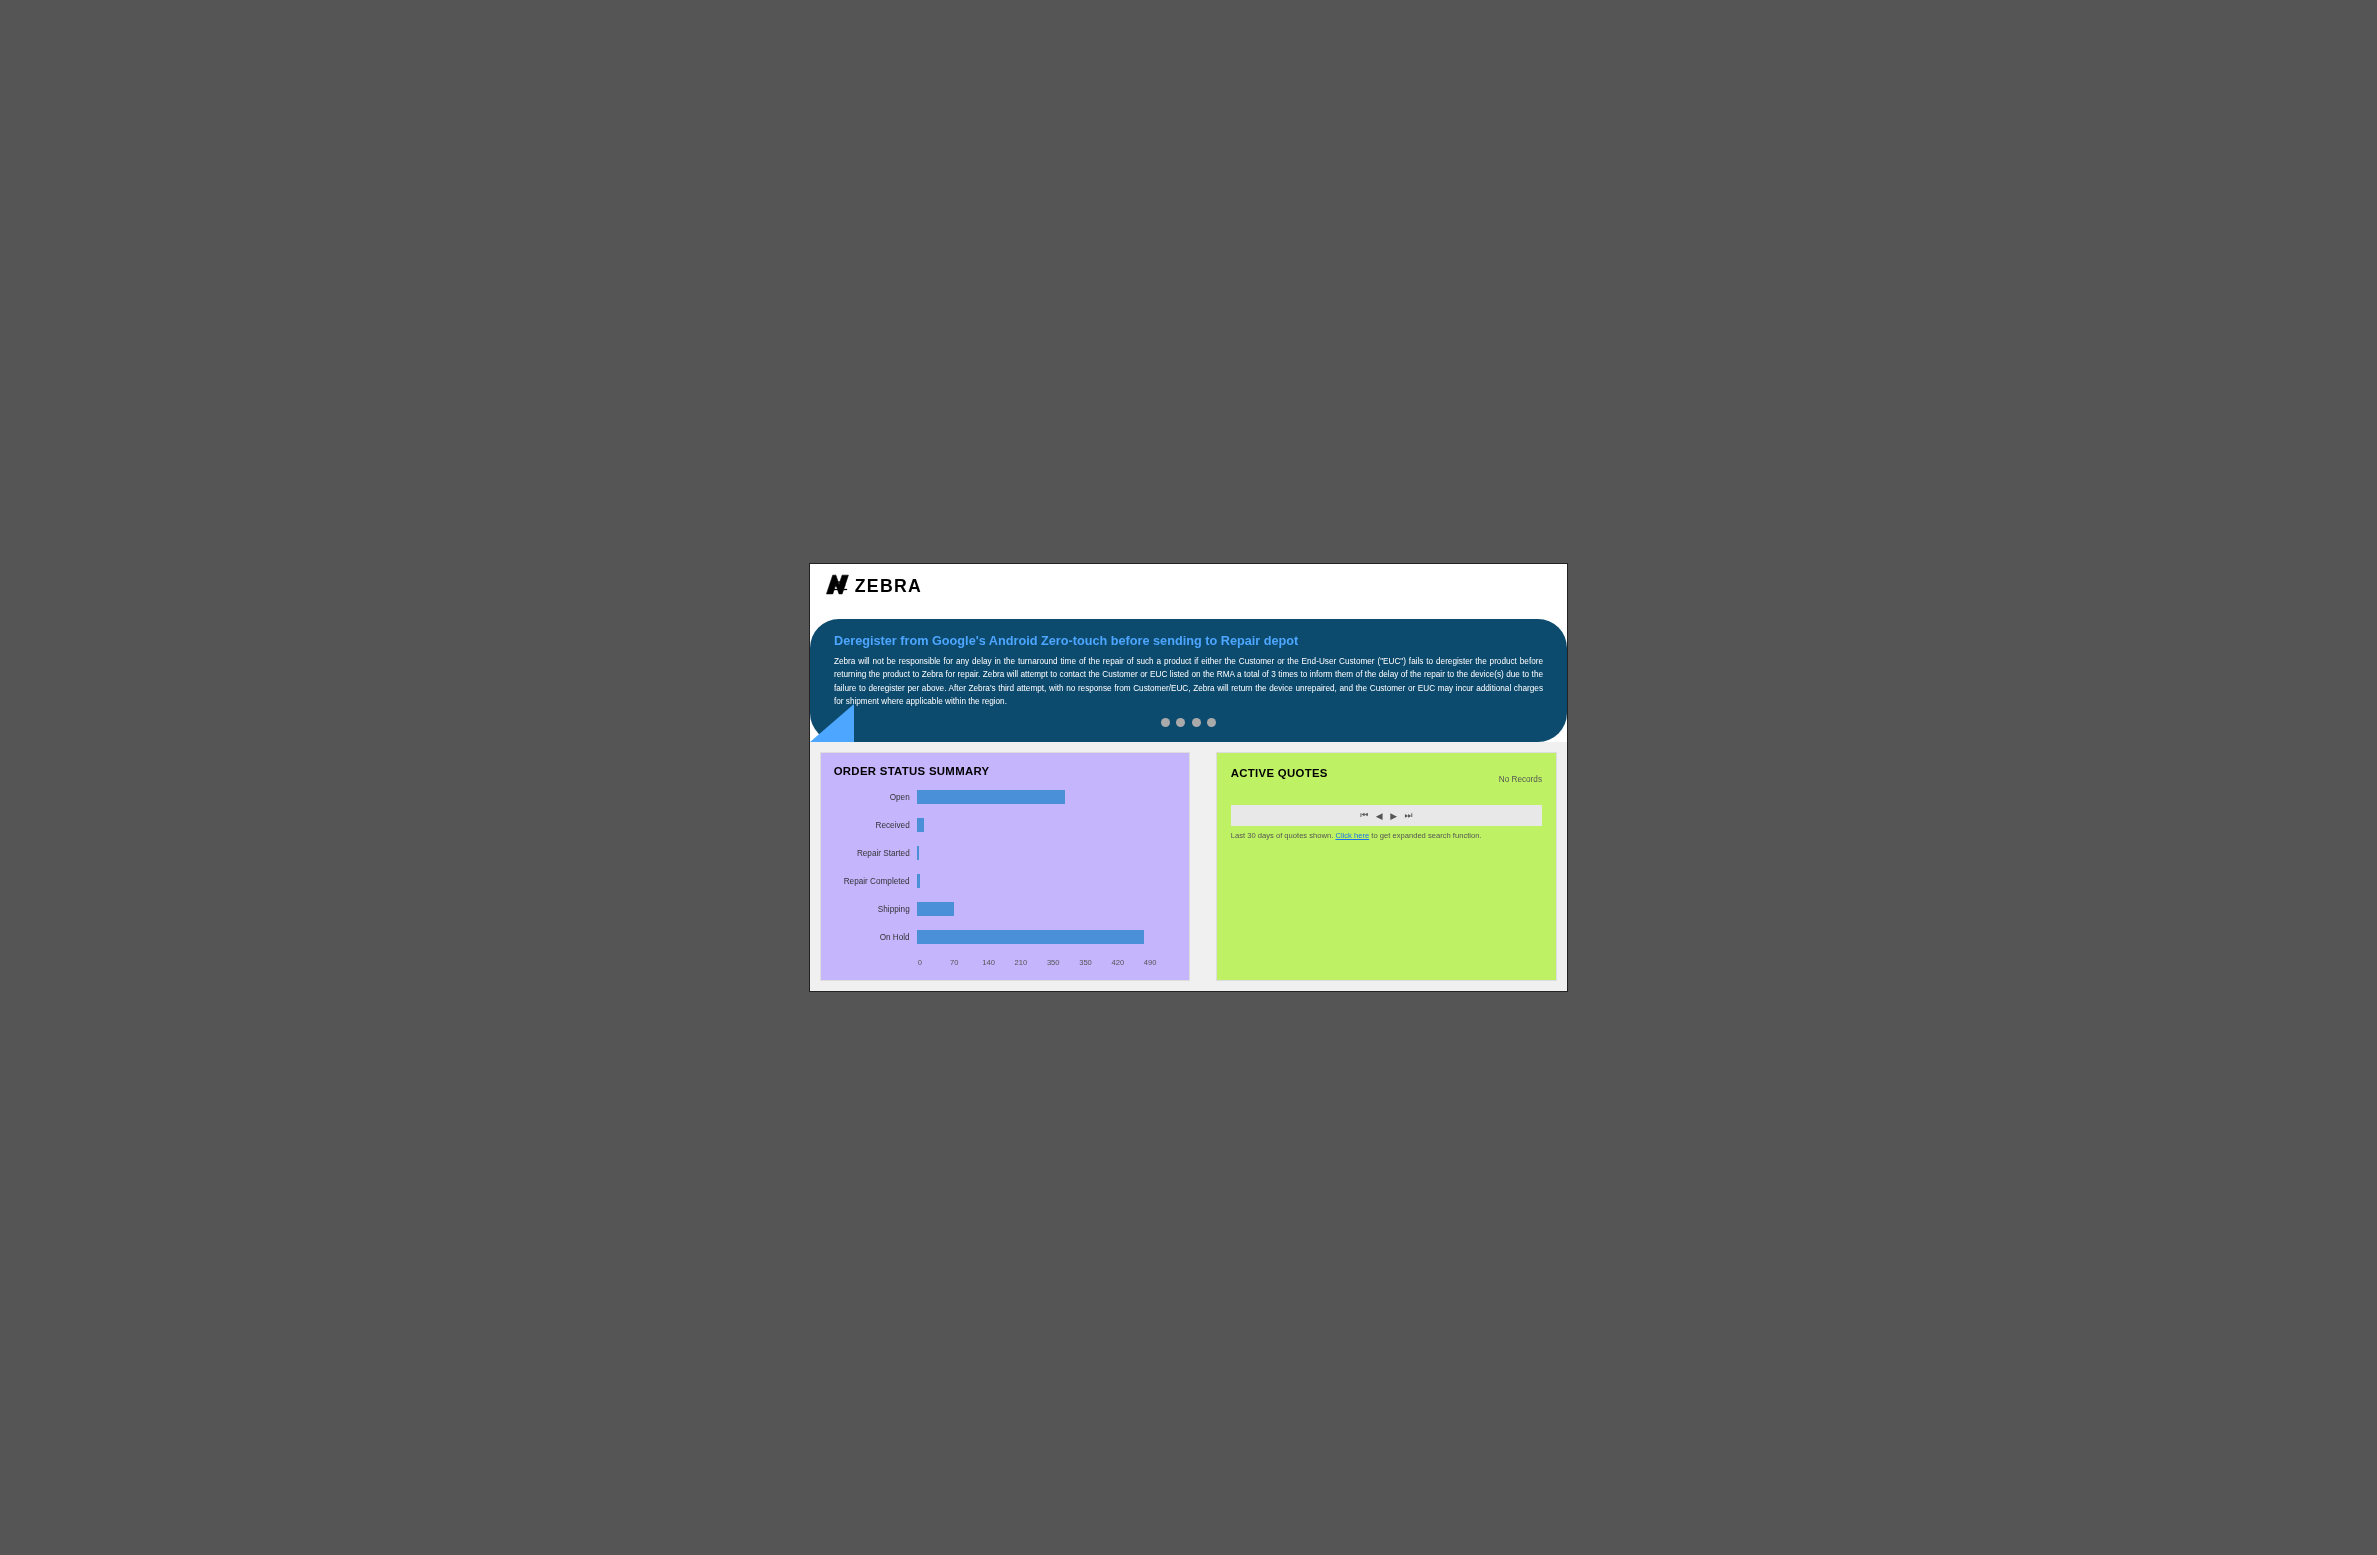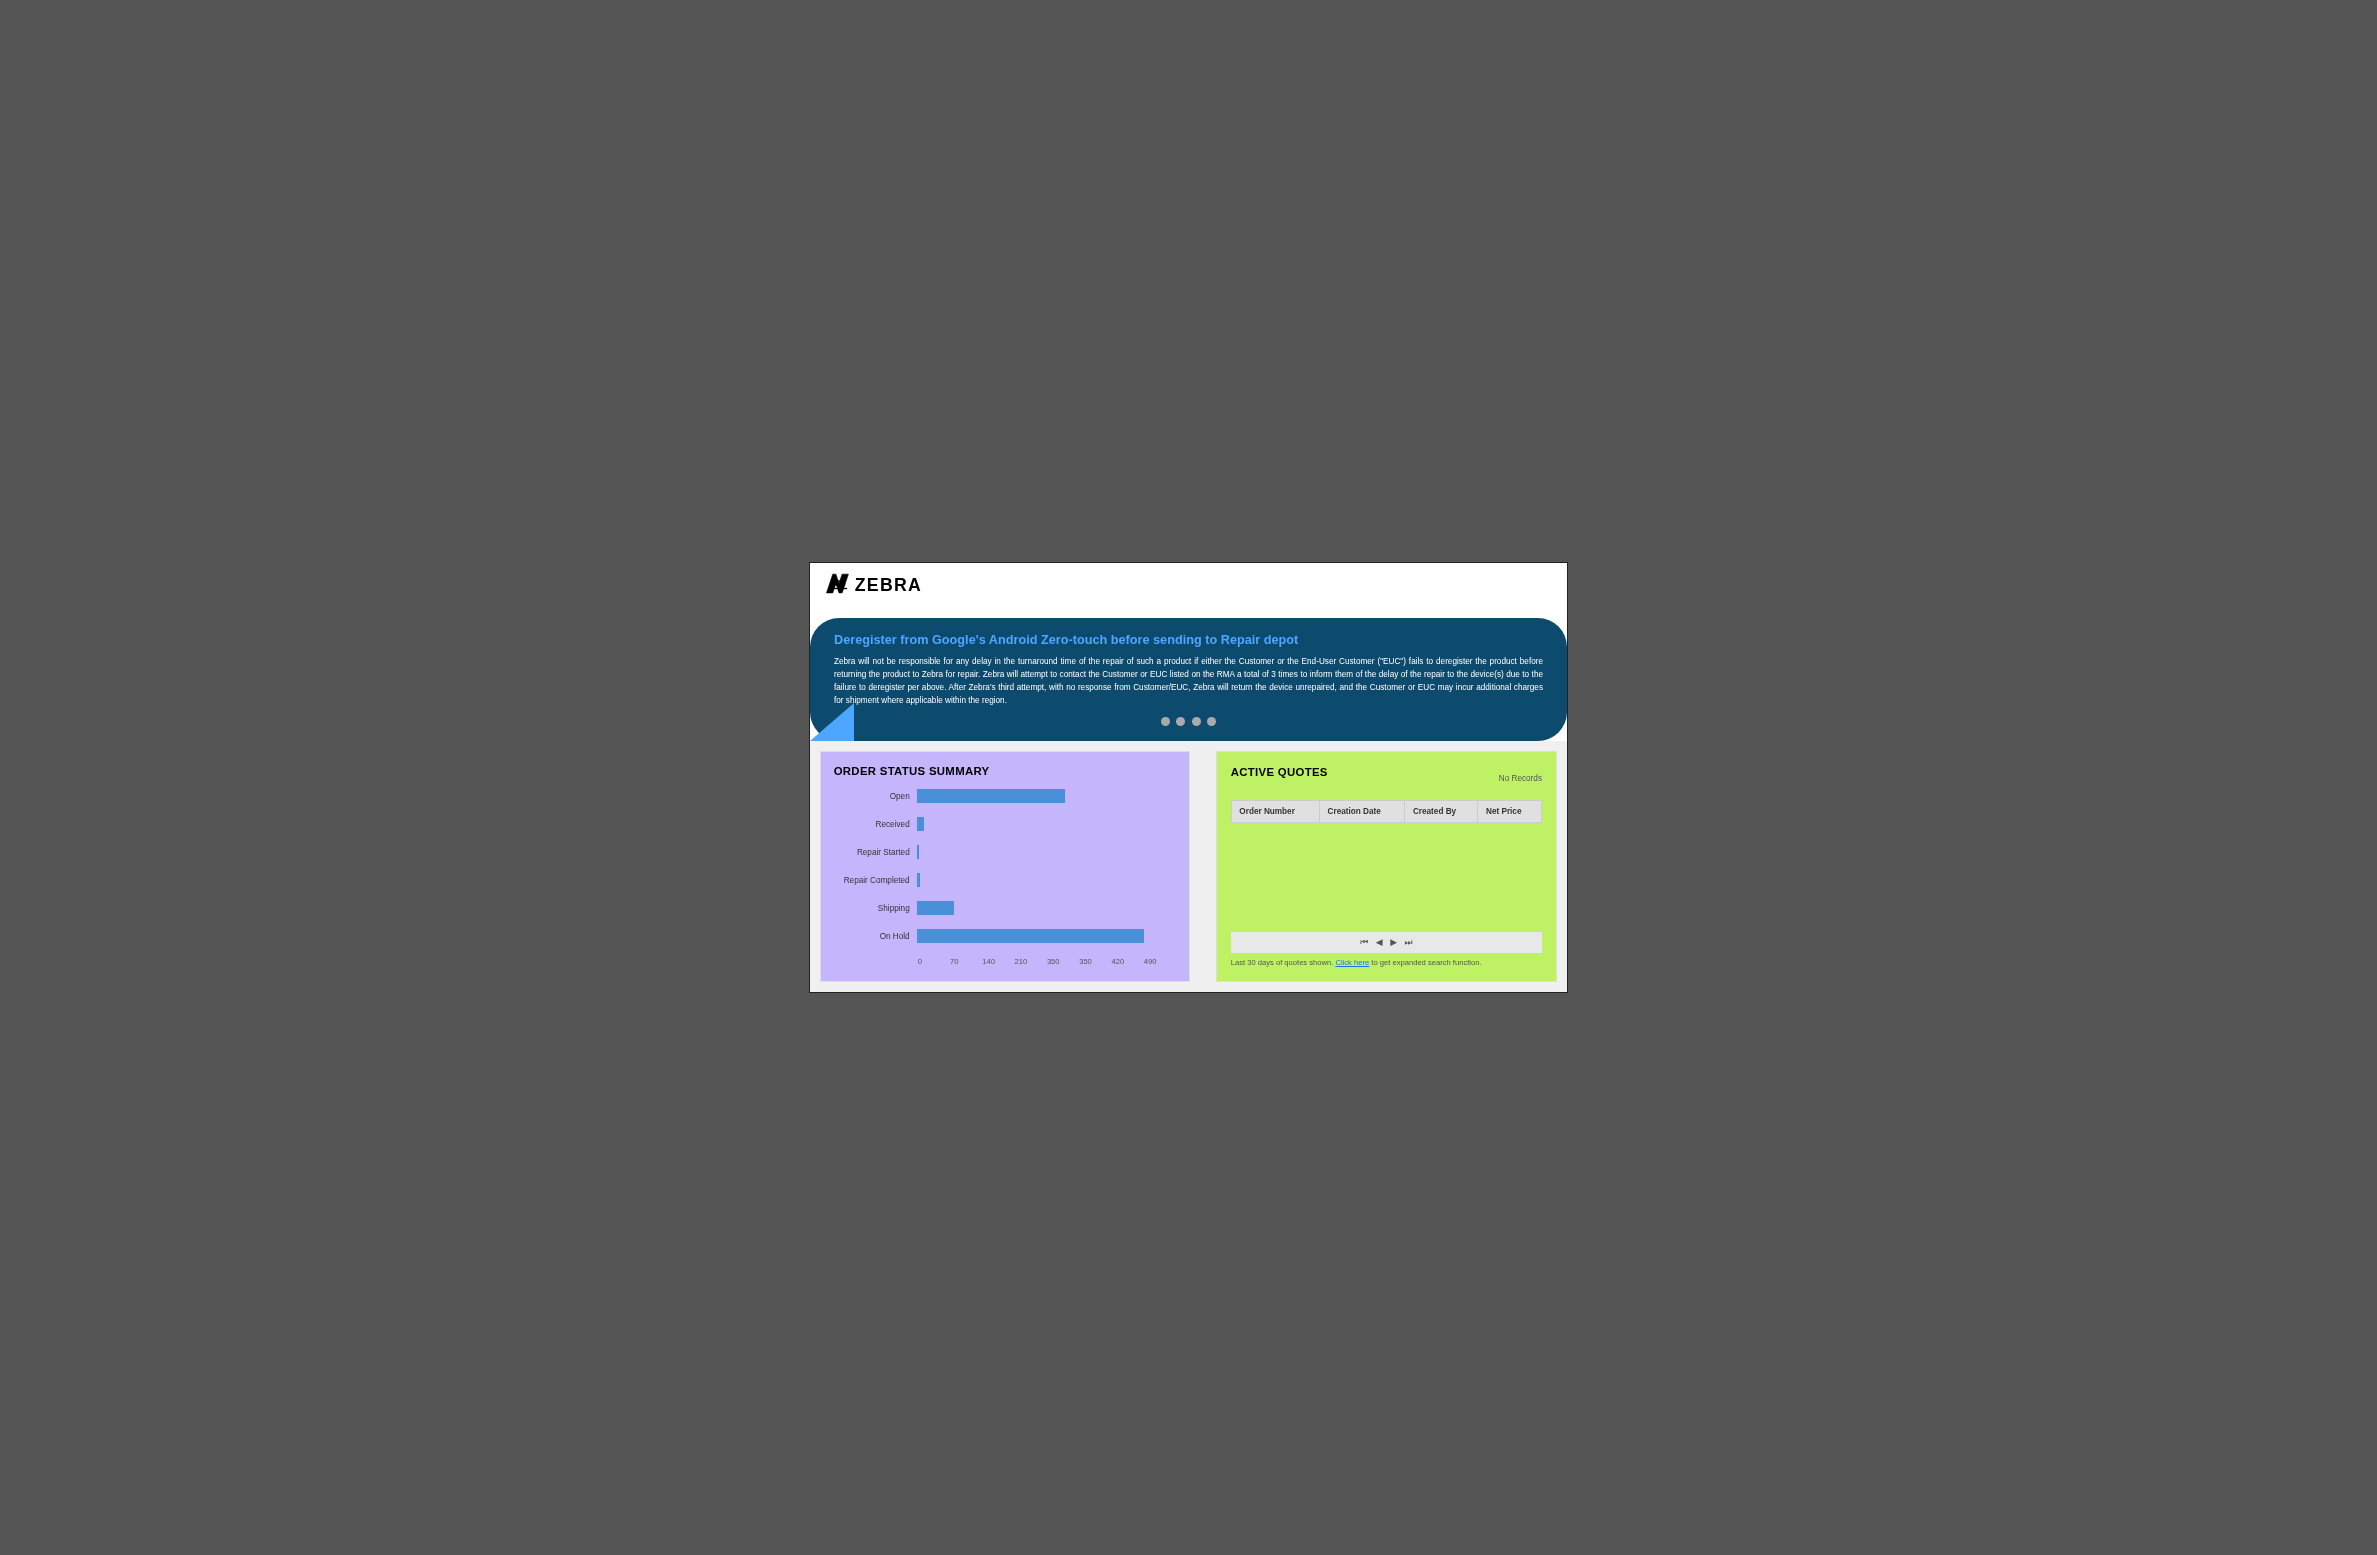--- a/index.html
+++ b/index.html
@@ -318,34 +318,20 @@
             <span class="x-tick">420</span>
             <span class="x-tick">490</span>
           </div>
       </div>
     </div>
 
     <div class="active-quotes-panel">
       <div class="quotes-header">
         <div class="panel-title">ACTIVE QUOTES</div>
         <div class="no-records">No Records</div>
-      </div>
-      <div class="quotes-body">
-        <table class="quotes-table">
-          <thead>
-            <tr>
-              <th>Order Number</th>
-              <th>Creation Date</th>
-              <th>Created By</th>
-              <th>Net Price</th>
-            </tr>
-          </thead>
-          <tbody id="quotes-tbody">
-          </tbody>
-        </table>
       </div>
       <div class="pagination-bar">
         <span class="pagination-btn">⏮</span>
         <span class="pagination-btn">◀</span>
         <span class="pagination-btn">▶</span>
         <span class="pagination-btn">⏭</span>
       </div>
       <div class="footer-note">
         <span>Last 30 days of quotes shown.</span>
         <a>Click here</a>

